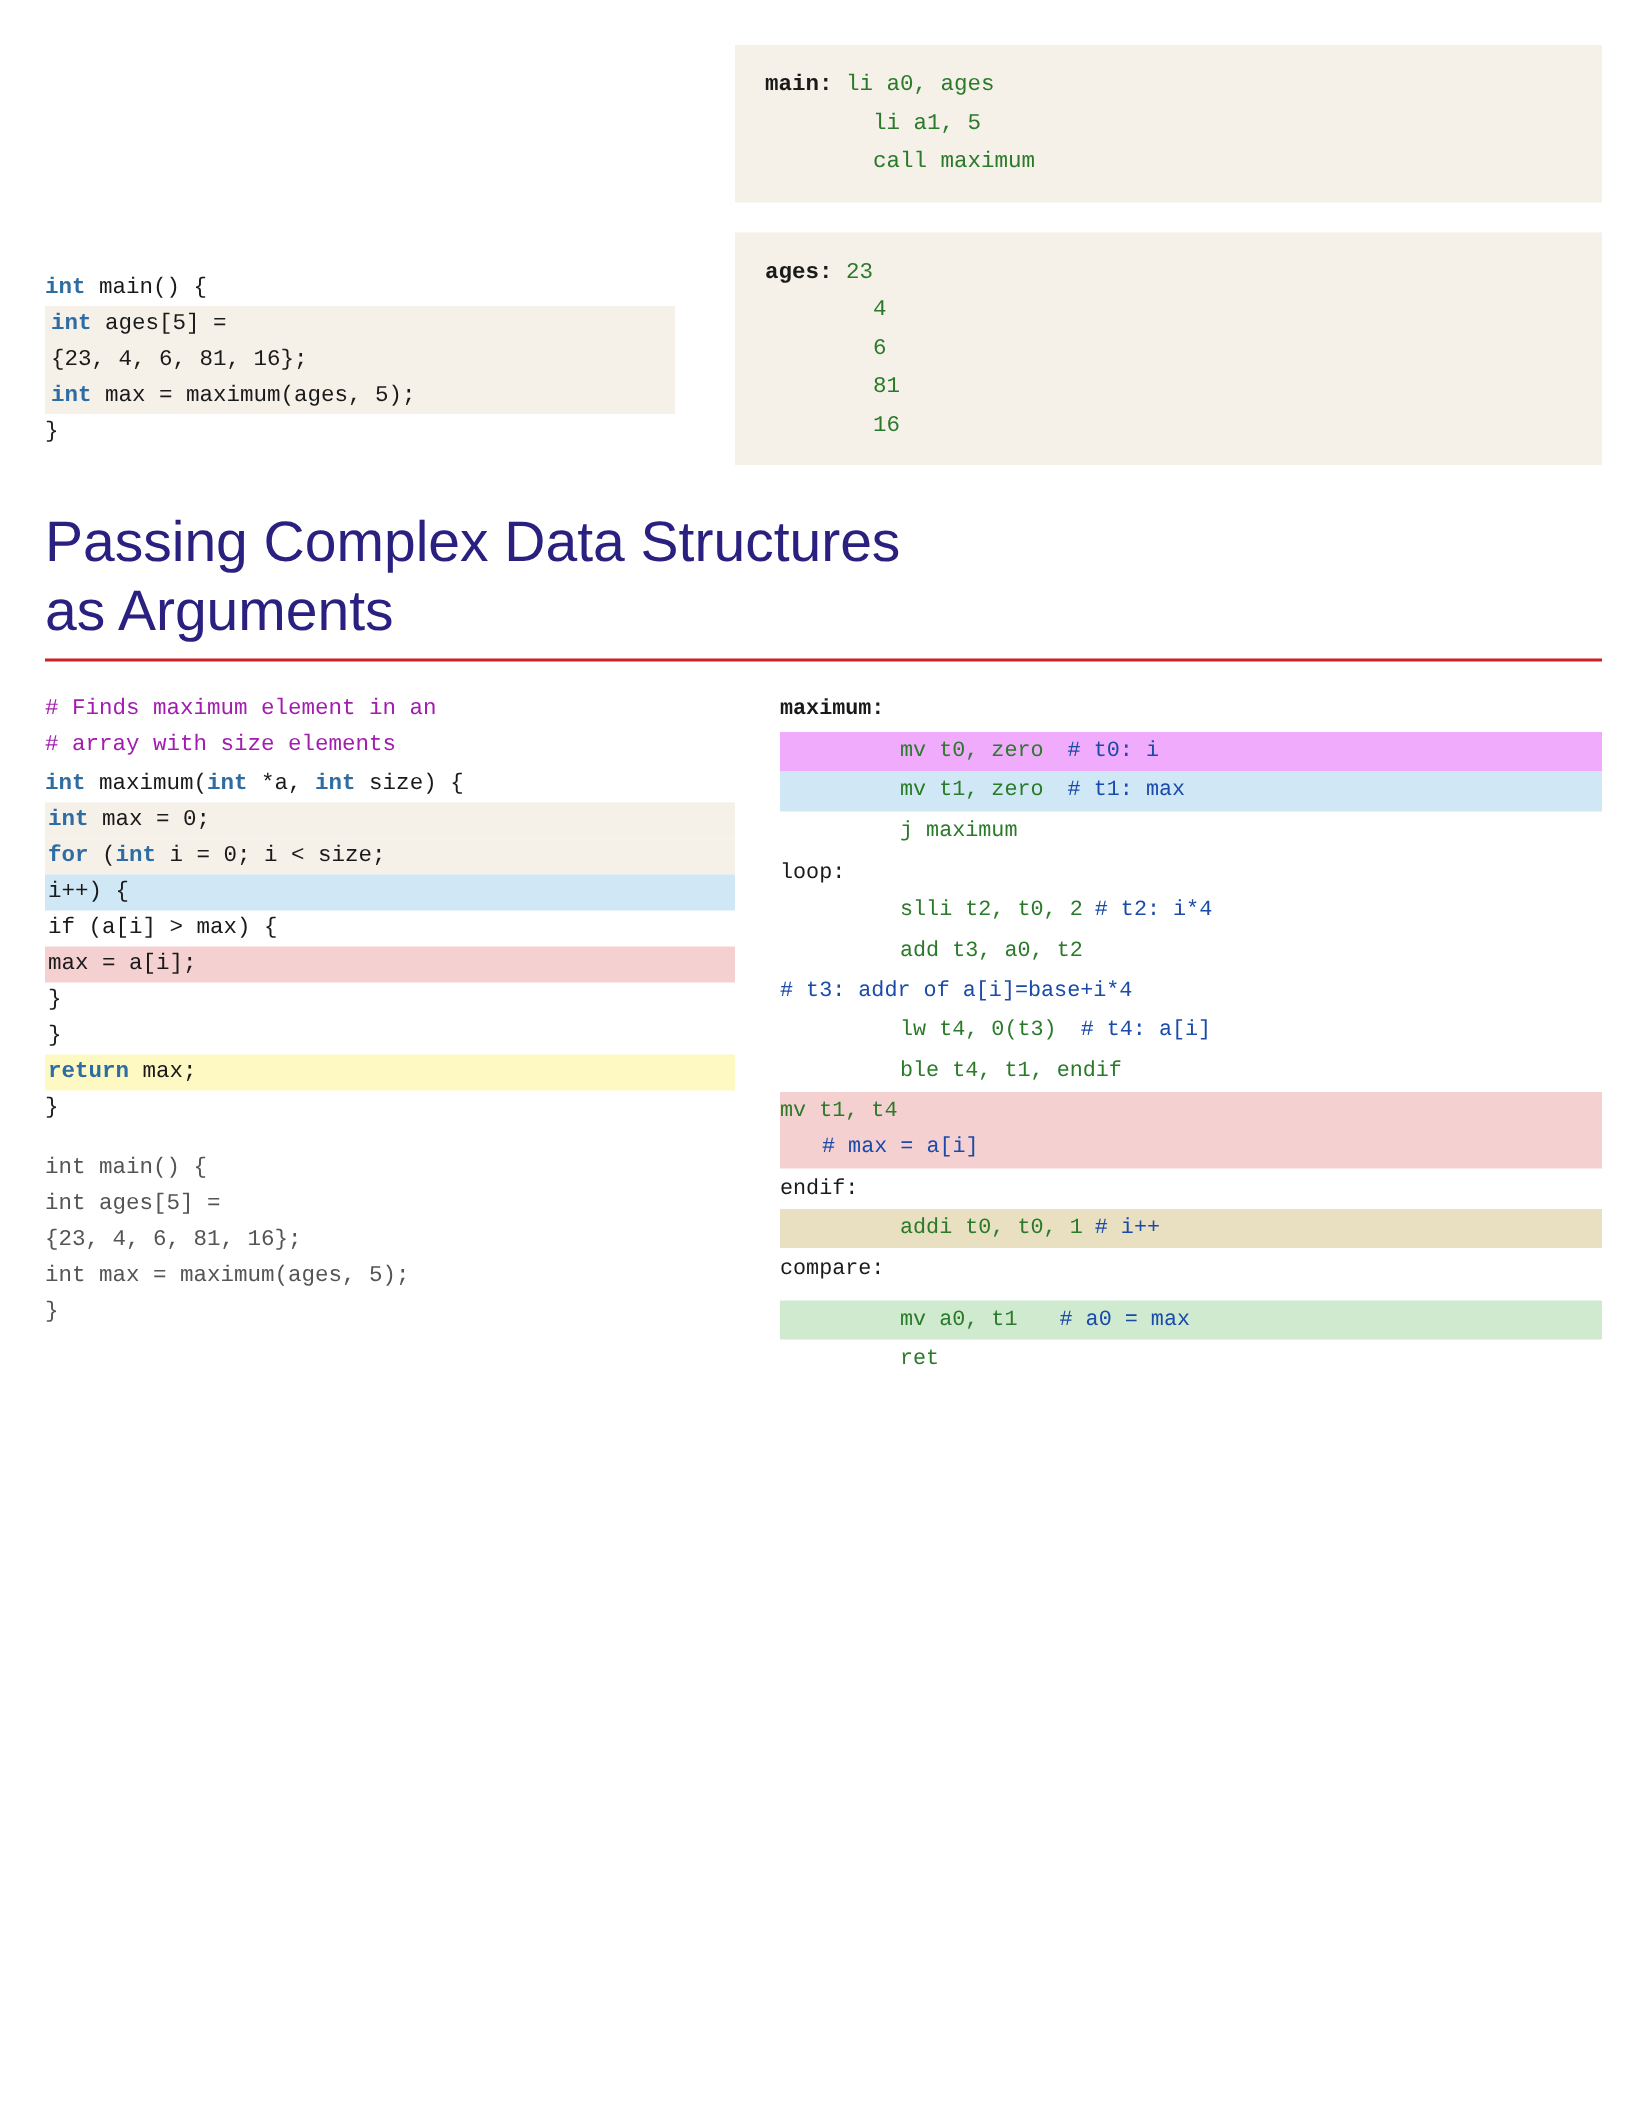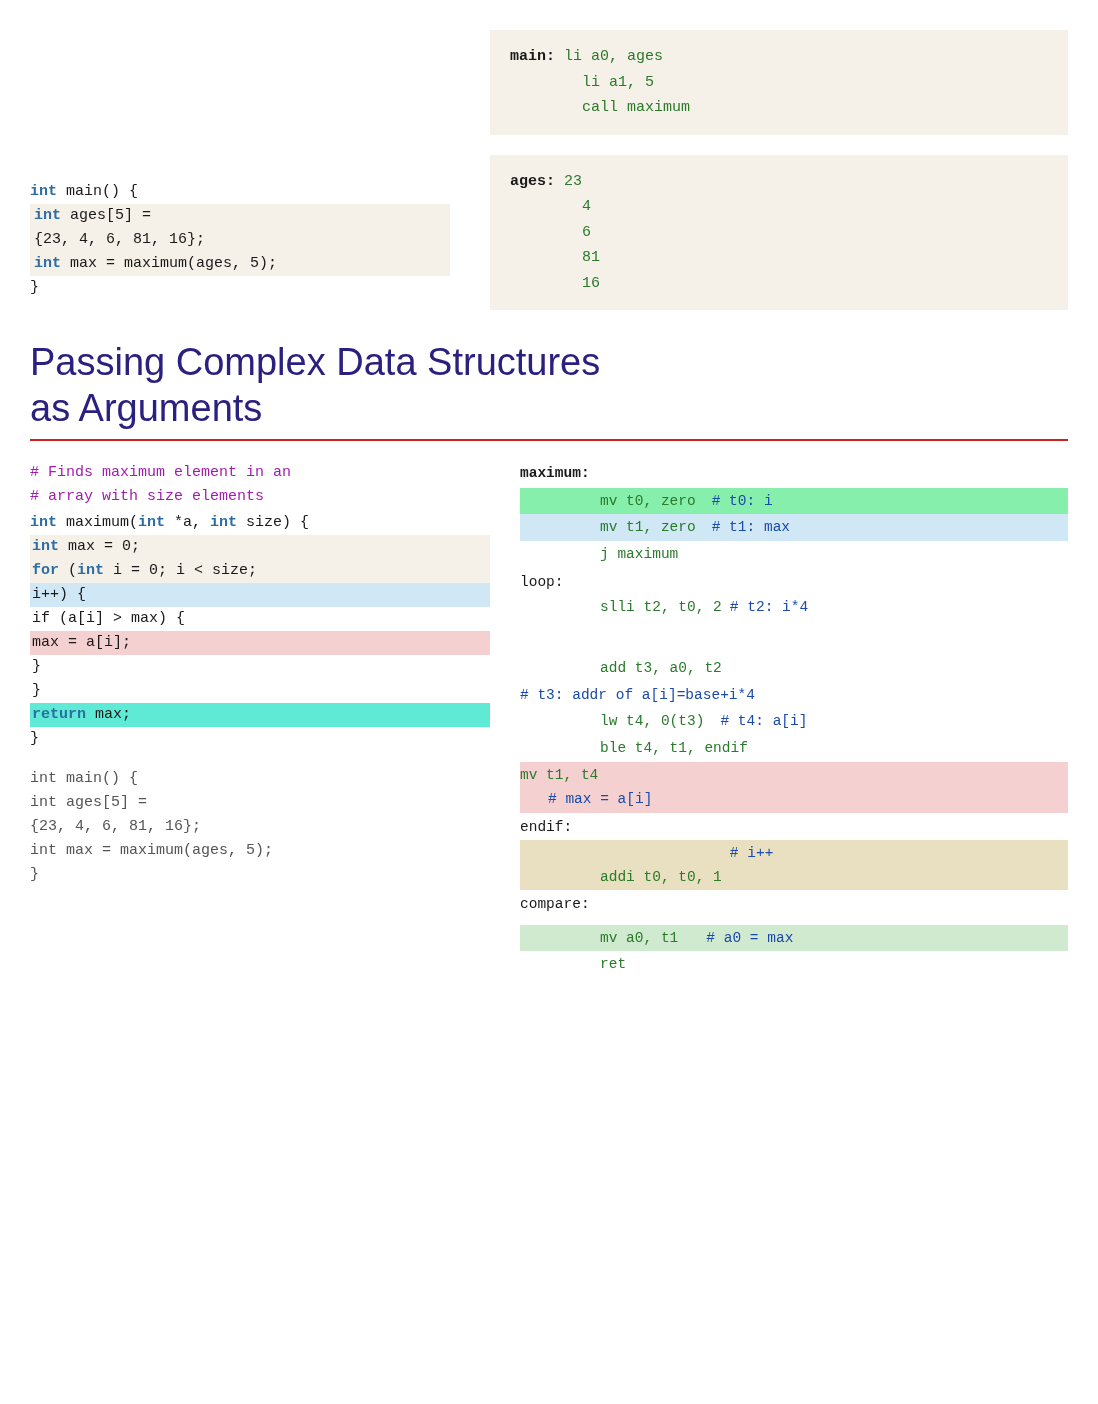--- a/index.html
+++ b/index.html
@@ -129,41 +129,41 @@
       <span style="display:block; background:#f5f0e8; color:#1a1a1a; padding-left:2px;">  <span style="color:#2e6da4; font-weight:bold;">for</span> (<span style="color:#2e6da4; font-weight:bold;">int</span> i = 0; i &lt; size;</span>
 
       <span style="display:block; background:#d0e8f5; color:#1a1a1a; padding-left:2px;">  i++) {</span>
 
       <span style="display:block; color:#1a1a1a; padding-left:2px;">    if (a[i] &gt; max) {</span>
 
       <span style="display:block; background:#f5d0d0; color:#1a1a1a; padding-left:2px;">      max = a[i];</span>
       <span style="display:block; color:#1a1a1a; padding-left:2px;">    }</span>
       <span style="display:block; color:#1a1a1a; padding-left:2px;">  }</span>
 
-      <span style="display:block; background:#5eead4; color:#1a1a1a; padding-left:2px;">  <span style="color:#2e6da4; font-weight:bold;">return</span> max;</span>
+      <span style="display:block; background:#fef9c3; color:#1a1a1a; padding-left:2px;">  <span style="color:#2e6da4; font-weight:bold;">return</span> max;</span>
       <span style="display:block; color:#1a1a1a;">}</span>
     </div>
 
     <div style="height:16px;"></div>
 
     <div style="font-family:'Courier New',Courier,monospace; font-size:15px; line-height:1.6; color:#555;">
       <span style="display:block;">int main() {</span>
       <span style="display:block;">  int ages[5] =</span>
       <span style="display:block;">      {23, 4, 6, 81, 16};</span>
       <span style="display:block;">  int max = maximum(ages, 5);</span>
       <span style="display:block;">}</span>
     </div>
   </div>
 
   <div class="bottom-right">
     <div style="font-family:'Courier New',Courier,monospace; font-size:14.5px; line-height:1.7;">
 
       <div style="color:#1a1a1a; margin-bottom:2px; font-weight:bold;">maximum:</div>
 
-      <div style="background:#86efac; display:flex; padding:1px 0;">
+      <div style="background:#f0abfc; display:flex; padding:1px 0;">
         <span style="min-width:80px; display:inline-block;"></span>
         <span style="color:#2a7a2a;">mv t0, zero</span>
         <span style="margin-left:16px; color:#1a4aaa;"># t0: i</span>
       </div>
 
       <div style="background:#d0e8f5; display:flex; padding:1px 0;">
         <span style="min-width:80px; display:inline-block;"></span>
         <span style="color:#2a7a2a;">mv t1, zero</span>
         <span style="margin-left:16px; color:#1a4aaa;"># t1: max</span>
       </div>
@@ -174,21 +174,21 @@
       </div>
 
       <div style="color:#1a1a1a; margin-top:2px; font-weight:normal;">loop:</div>
 
       <div style="display:flex; padding:1px 0;">
         <span style="min-width:80px; display:inline-block;"></span>
         <span style="color:#2a7a2a;">slli t2, t0, 2</span>
         <span style="margin-left:8px; color:#1a4aaa;"># t2: i*4</span>
       </div>
 
-      <div style="display:flex; padding:1px 0;margin-top:34px;">
+      <div style="display:flex; padding:1px 0;">
         <span style="min-width:80px; display:inline-block;"></span>
         <span style="color:#2a7a2a;">add t3, a0, t2</span>
       </div>
 
       <div style="display:flex; padding:1px 0;flex-direction:column;">
         <span style="min-width:80px; display:inline-block;"></span>
         <span style="color:#1a4aaa;"># t3: addr of a[i]=base+i*4</span>
       </div>
 
       <div style="display:flex; padding:1px 0;">
@@ -205,21 +205,21 @@
       <div style="background:#f5d0d0; display:flex; padding:1px 0;flex-direction:column;">
         <span style="min-width:80px; display:inline-block;"></span>
         <span style="color:#2a7a2a;">mv t1, t4</span>
         <span style="margin-left:28px; color:#1a4aaa;"># max = a[i]</span>
       </div>
 
       <div style="color:#1a1a1a; margin-top:2px; font-weight:normal;">endif:</div>
 
       <div style="background:#e8e0c0; display:flex; padding:1px 0;">
         <span style="min-width:80px; display:inline-block;"></span>
-        <span style="color:#2a7a2a;margin-top:24px;">addi t0, t0, 1</span>
+        <span style="color:#2a7a2a;">addi t0, t0, 1</span>
         <span style="margin-left:8px; color:#1a4aaa;"># i++</span>
       </div>
 
       <div style="color:#1a1a1a; margin-top:2px; font-weight:normal;">compare:</div>
 
 
       <div style="height:8px;"></div>
 
       <div style="background:#d0ead0; display:flex; padding:1px 0;">
         <span style="min-width:80px; display:inline-block;"></span>

